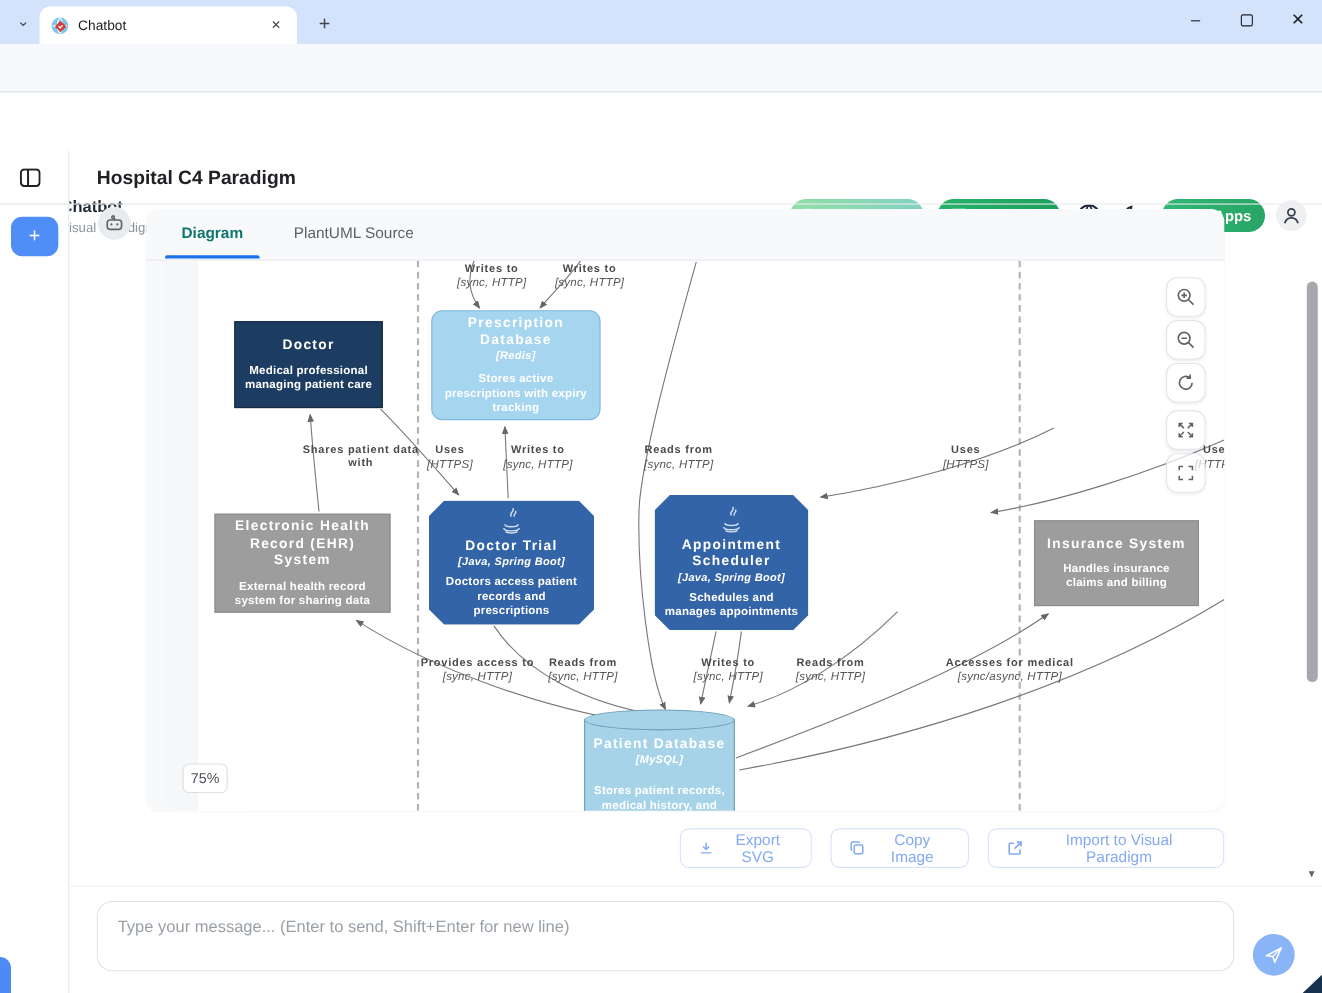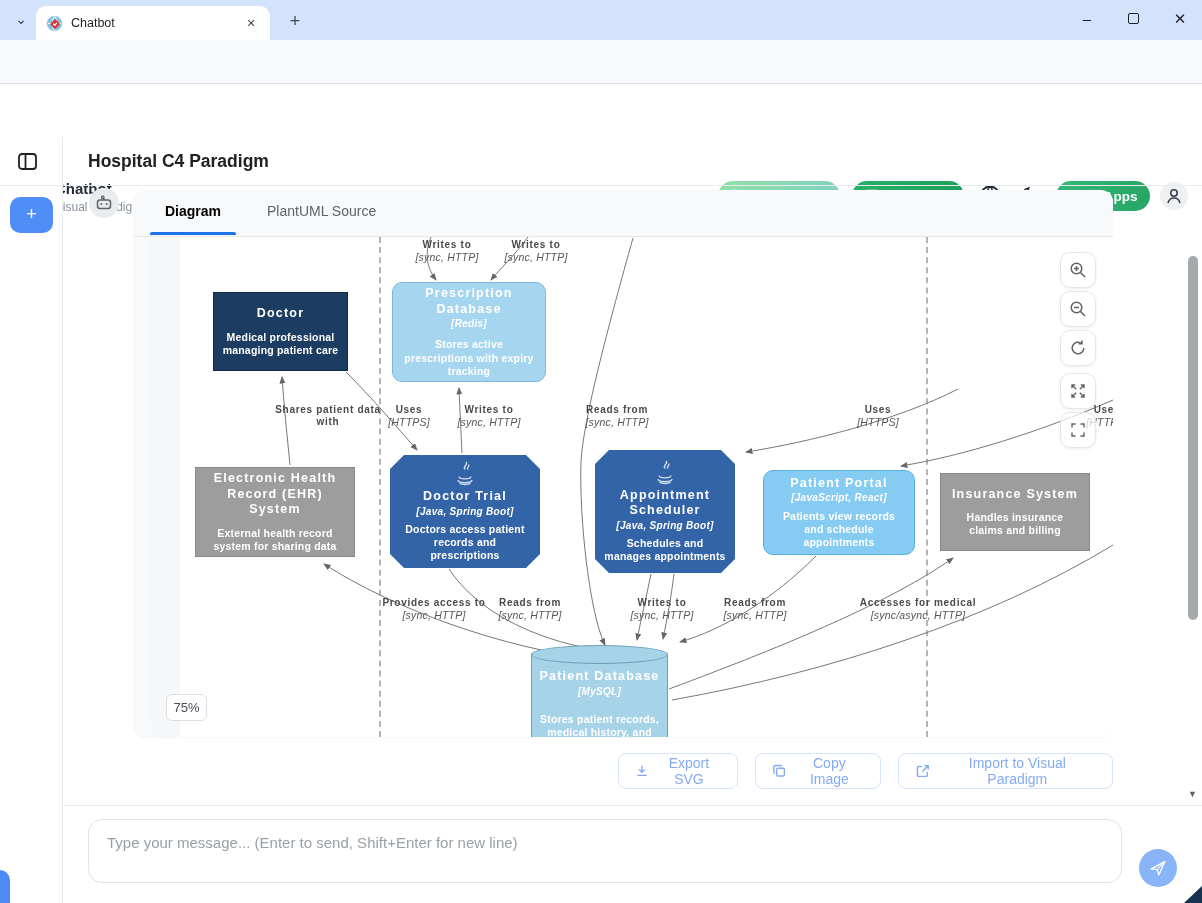--- a/index.html
+++ b/index.html
@@ -39,21 +39,21 @@
   #title-divider { position:absolute; left:0; top:185px; width:1202px; height:1px; background:#e9ebee; }
   #sidebar { position:absolute; left:0; top:137px; width:63px; height:766px; background:#fff; border-right:1px solid #e7e9ec; }
   #sidebar-plus { position:absolute; left:10px; top:60px; width:43px; height:36px; background:#4f8df7; border-radius:10px; color:#fff; font-size:18px; text-align:center; line-height:35px; }
   #page-title { position:absolute; left:88px; top:151px; font-size:17.5px; font-weight:700; color:#202124; }
 
   
   #bot-avatar { position:absolute; left:89px; top:188px; width:30px; height:30px; border-radius:50%; background:#e9ecef; display:flex; align-items:center; justify-content:center; }
   #card { position:absolute; left:133px; top:190px; width:980px; height:547px; background:#f8f9fa; border-radius:12px; box-shadow:0 1px 2px rgba(0,0,0,.04); }
   #tabrow { position:absolute; left:0; top:0; width:100%; height:47px; border-bottom:1px solid #e4e7eb; }
   .dtab { position:absolute; top:13px; font-size:14px; font-weight:600; }
-  #tab-diagram { left:32px; color:#000000; }
+  #tab-diagram { left:32px; color:#0f766e; }
   #tab-diagram::after { content:""; position:absolute; left:-15px; right:-15px; bottom:-16px; height:3px; background:#1a73e8; border-radius:2px 2px 0 0; }
   #tab-plantuml { left:134px; color:#5f6368; font-weight:400; }
 
   #viewport { position:absolute; left:17px; top:47px; width:963px; height:500px; background:#fff; border-radius:0 0 12px 12px; overflow:hidden; }
   #vp-gutter { position:absolute; left:0; top:0; width:30px; height:100%; background:#f5f7f9; }
   .dash-line { position:absolute; top:0; width:0; height:500px; border-left:2px dashed #b4b4b4; }
   #edges { position:absolute; left:0; top:0; width:963px; height:500px; }
 
   .node { position:absolute; color:#fff; text-align:center; display:flex; flex-direction:column; align-items:center; justify-content:center; padding:6px 8px; }
   .nm { font-size:12.5px; font-weight:700; letter-spacing:1.2px; line-height:1.25; }
@@ -289,25 +289,20 @@
       </div>
       <div class="node octa" style="left:445px;top:213px;width:140px;height:123px;">
         <svg width="22" height="26" viewBox="0 0 22 26">
             <path d="M12 1c3 3-4 4-1 7.5M14.5 3.5c2 2-2.5 3-.8 5.2" stroke="#cfe0f0" stroke-width="1.3" fill="none"></path>
             <path d="M5 15.5c0 1.4 2.7 2.3 6 2.3s6-.9 6-2.3M4 19c0 1.6 3.1 2.6 7 2.6s7-1 7-2.6M5.5 22.3c1.3.8 3.2 1.2 5.5 1.2s4.2-.4 5.5-1.2" stroke="#cfe0f0" stroke-width="1.3" fill="none"></path>
           </svg>
         <div class="nm" style="margin-top:2px;">Appointment Scheduler</div>
         <div class="nt">[Java, Spring Boot]</div>
         <div class="nd" style="margin-top:6px;">Schedules and manages appointments</div>
       </div>
-      <div class="node sblue" style="left:613px;top:233px;width:152px;height:85px;">
-        <div class="nm">Patient Portal</div>
-        <div class="nt">[JavaScript, React]</div>
-        <div class="nd" style="margin-top:7px;">Patients view records and schedule appointments</div>
-      </div>
       <div class="node grayb" style="left:790px;top:236px;width:150px;height:78px;">
         <div class="nm">Insurance System</div>
         <div class="nd">Handles insurance claims and billing</div>
       </div>
       <div class="cylwrap" style="left:381px;top:408px;width:137px;height:115px;">
         <div class="cyl-body"></div>
         <div class="cyl-top"></div>
         <div class="cyl-txt">
           <div class="nm">Patient Database</div>
           <div class="nt">[MySQL]</div>

